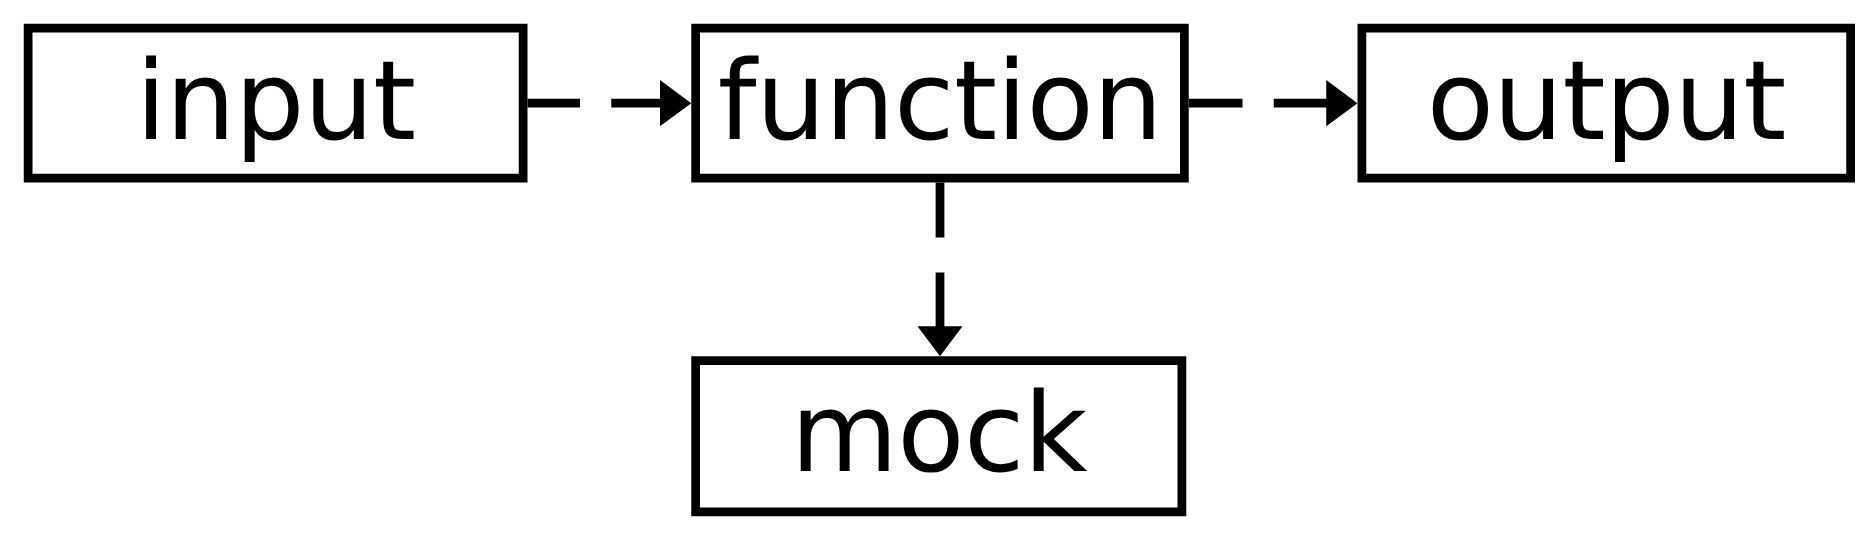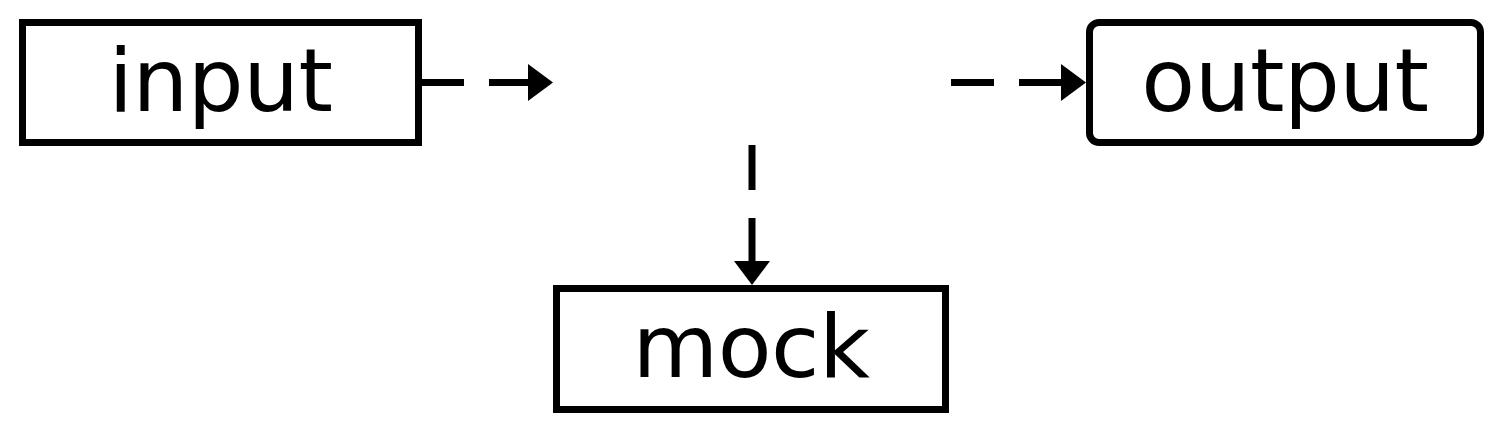--- a/index.html
+++ b/index.html
@@ -42,21 +42,21 @@
     font-size: 88px;
     font-weight: 400;
     line-height: 1;
     color: #000000;
     letter-spacing: -0.5px;
     white-space: nowrap;
     transform: translateY(-2px);
   }
   #node-input   { left: 19px;   top: 19px;  width: 403px; height: 127px; }
   #node-function{ left: 553px;  top: 19px;  width: 398px; height: 127px; }
-  #node-output  { left: 1086px; top: 19px;  width: 398px; height: 127px; border-radius: 13px; }
+  #node-output  { left: 1086px; top: 19px;  width: 398px; height: 127px; }
   #node-mock    { left: 553px;  top: 285px; width: 396px; height: 128px; text-align: right; }
 </style>
 </head>
 <body>
 
 <div id="diagram-canvas">
 
   <svg id="diagram-svg" viewBox="0 0 1500 438" xmlns="http://www.w3.org/2000/svg" aria-hidden="true">
 
     <g>
@@ -73,20 +73,23 @@
       <line x1="752" y1="145" x2="752" y2="262" stroke="#000000" stroke-width="7" stroke-dasharray="45 28" stroke-linecap="butt"></line>
       <polygon points="734,261 770,261 752,285" fill="#000000"></polygon>
     </g>
 
   </svg>
 
   <div class="node-box" id="node-input">
     <span class="node-label">input</span>
   </div>
 
+  <div class="node-box" id="node-function">
+    <span class="node-label">function</span>
+  </div>
 
   <div class="node-box" id="node-output">
     <span class="node-label">output</span>
   </div>
 
   <div class="node-box" id="node-mock">
     <span class="node-label">mock</span>
   </div>
 
 </div>

